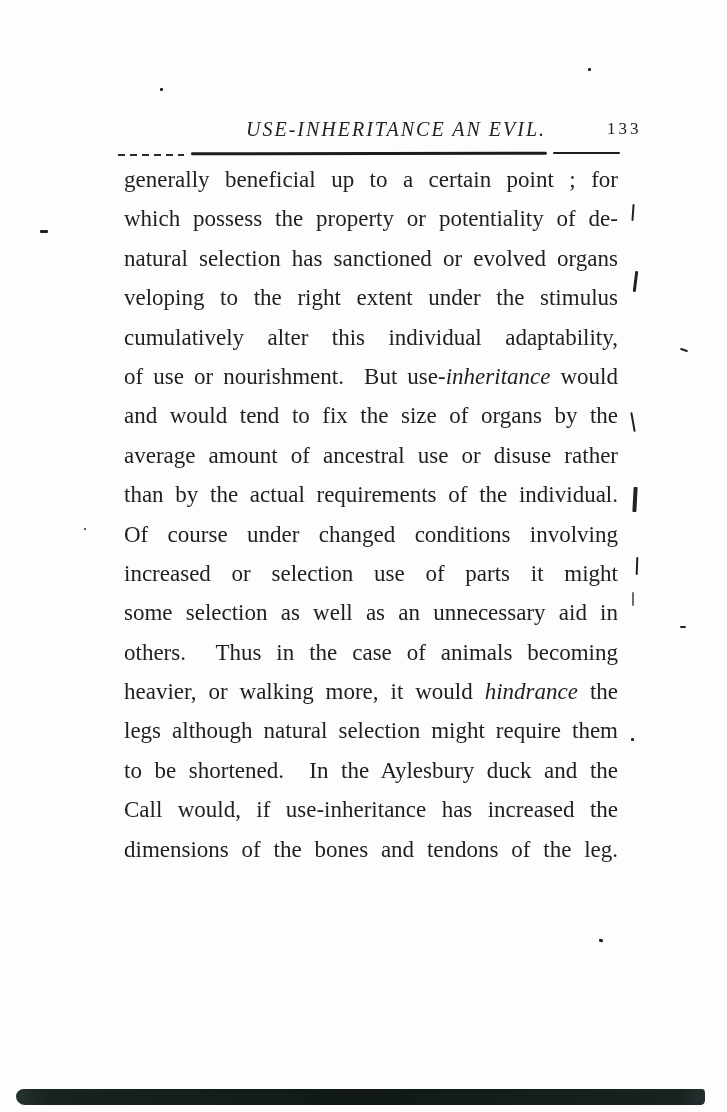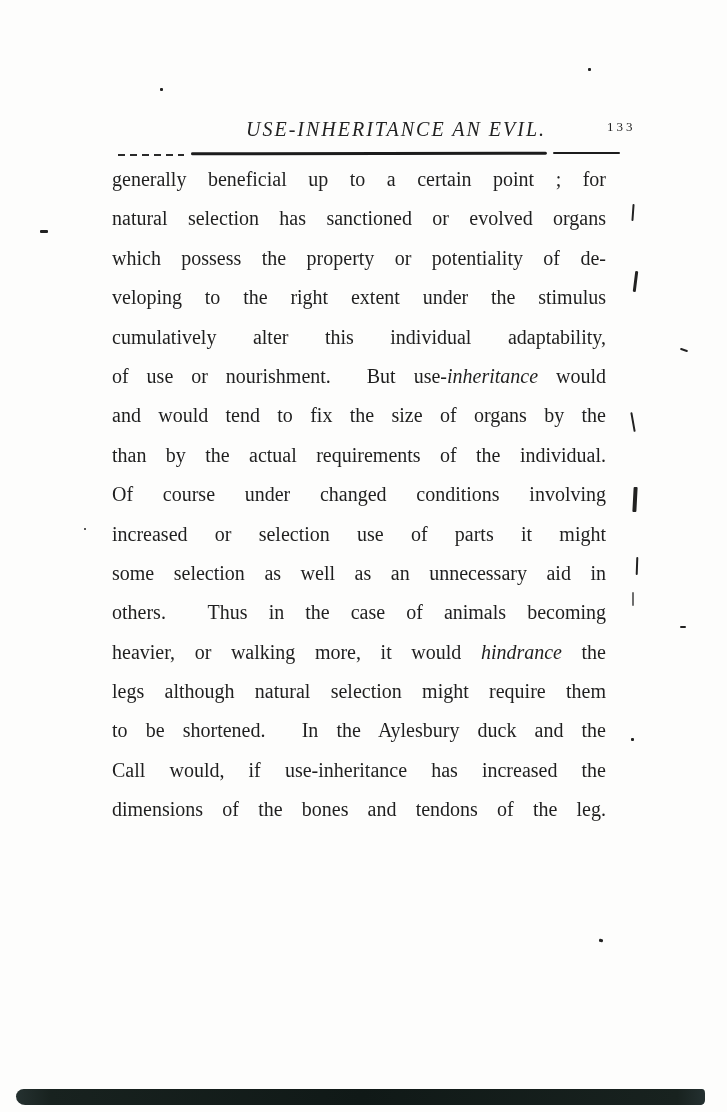--- a/index.html
+++ b/index.html
@@ -27,42 +27,42 @@
   .header-title{
     position:absolute;left:222px;top:0;
     font-style:italic;
     font-size:20px;
     letter-spacing:2px;
     white-space:nowrap;
     color:#222;
   }
   .page-number{
     position:absolute;left:583px;top:1px;
-    font-size:13px;
+    font-size:17px;
     letter-spacing:3px;
     color:#222;
   }
   
   .rule-dashed{
     position:absolute;left:118px;top:154px;width:66px;height:2px;
     background:repeating-linear-gradient(90deg,#2a2a2a 0 7px,transparent 7px 12px);
   }
   .rule-main{
     position:absolute;left:191px;top:152px;width:356px;height:3px;
     background:#1c1c1c;border-radius:2px;
     transform:rotate(-0.08deg);
   }
   .rule-tail{
     position:absolute;left:553px;top:152px;width:67px;height:2px;
     background:#1c1c1c;border-radius:2px;
   }
   
   .page-text{
-    position:absolute;left:112px;top:160px;width:494px;
-    font-size:20px;
+    position:absolute;left:124px;top:160px;width:494px;
+    font-size:23px;
     color:var(--ink);
   }
   .line{
     height:39.4px;
     line-height:39.4px;
     text-align:justify;
     text-align-last:justify;
     word-spacing:1px;
   }
   .line i{font-style:italic;}
@@ -83,26 +83,27 @@
     <div class="header-title">USE-INHERITANCE AN EVIL.</div>
     <div class="page-number">133</div>
   </div>
 
   <div class="rule-dashed"></div>
   <div class="rule-main"></div>
   <div class="rule-tail"></div>
 
   <div class="page-text">
       <div class="line"><span>generally beneficial up to a certain point ; for</span></div>
+      <div class="line"><span>which possess the property or potentiality of de-</span></div>
       <div class="line"><span>natural selection has sanctioned or evolved organs</span></div>
-      <div class="line"><span>which possess the property or potentiality of de-</span></div>
       <div class="line"><span>veloping to the right extent under the stimulus</span></div>
       <div class="line"><span>cumulatively alter this individual adaptability,</span></div>
       <div class="line"><span>of use or nourishment.&nbsp; But use-</span><i>inheritance</i><span> would</span></div>
       <div class="line"><span>and would tend to fix the size of organs by the</span></div>
+      <div class="line"><span>average amount of ancestral use or disuse rather</span></div>
       <div class="line"><span>than by the actual requirements of the individual.</span></div>
       <div class="line"><span>Of course under changed conditions involving</span></div>
       <div class="line"><span>increased or selection use of parts it might</span></div>
       <div class="line"><span>some selection as well as an unnecessary aid in</span></div>
       <div class="line"><span>others.&nbsp; Thus in the case of animals becoming</span></div>
       <div class="line"><span>heavier, or walking more, it would </span><i>hindrance</i><span> the</span></div>
       <div class="line"><span>legs although natural selection might require them</span></div>
       <div class="line"><span>to be shortened.&nbsp; In the Aylesbury duck and the</span></div>
       <div class="line"><span>Call would, if use-inheritance has increased the</span></div>
       <div class="line"><span>dimensions of the bones and tendons of the leg.</span></div>

